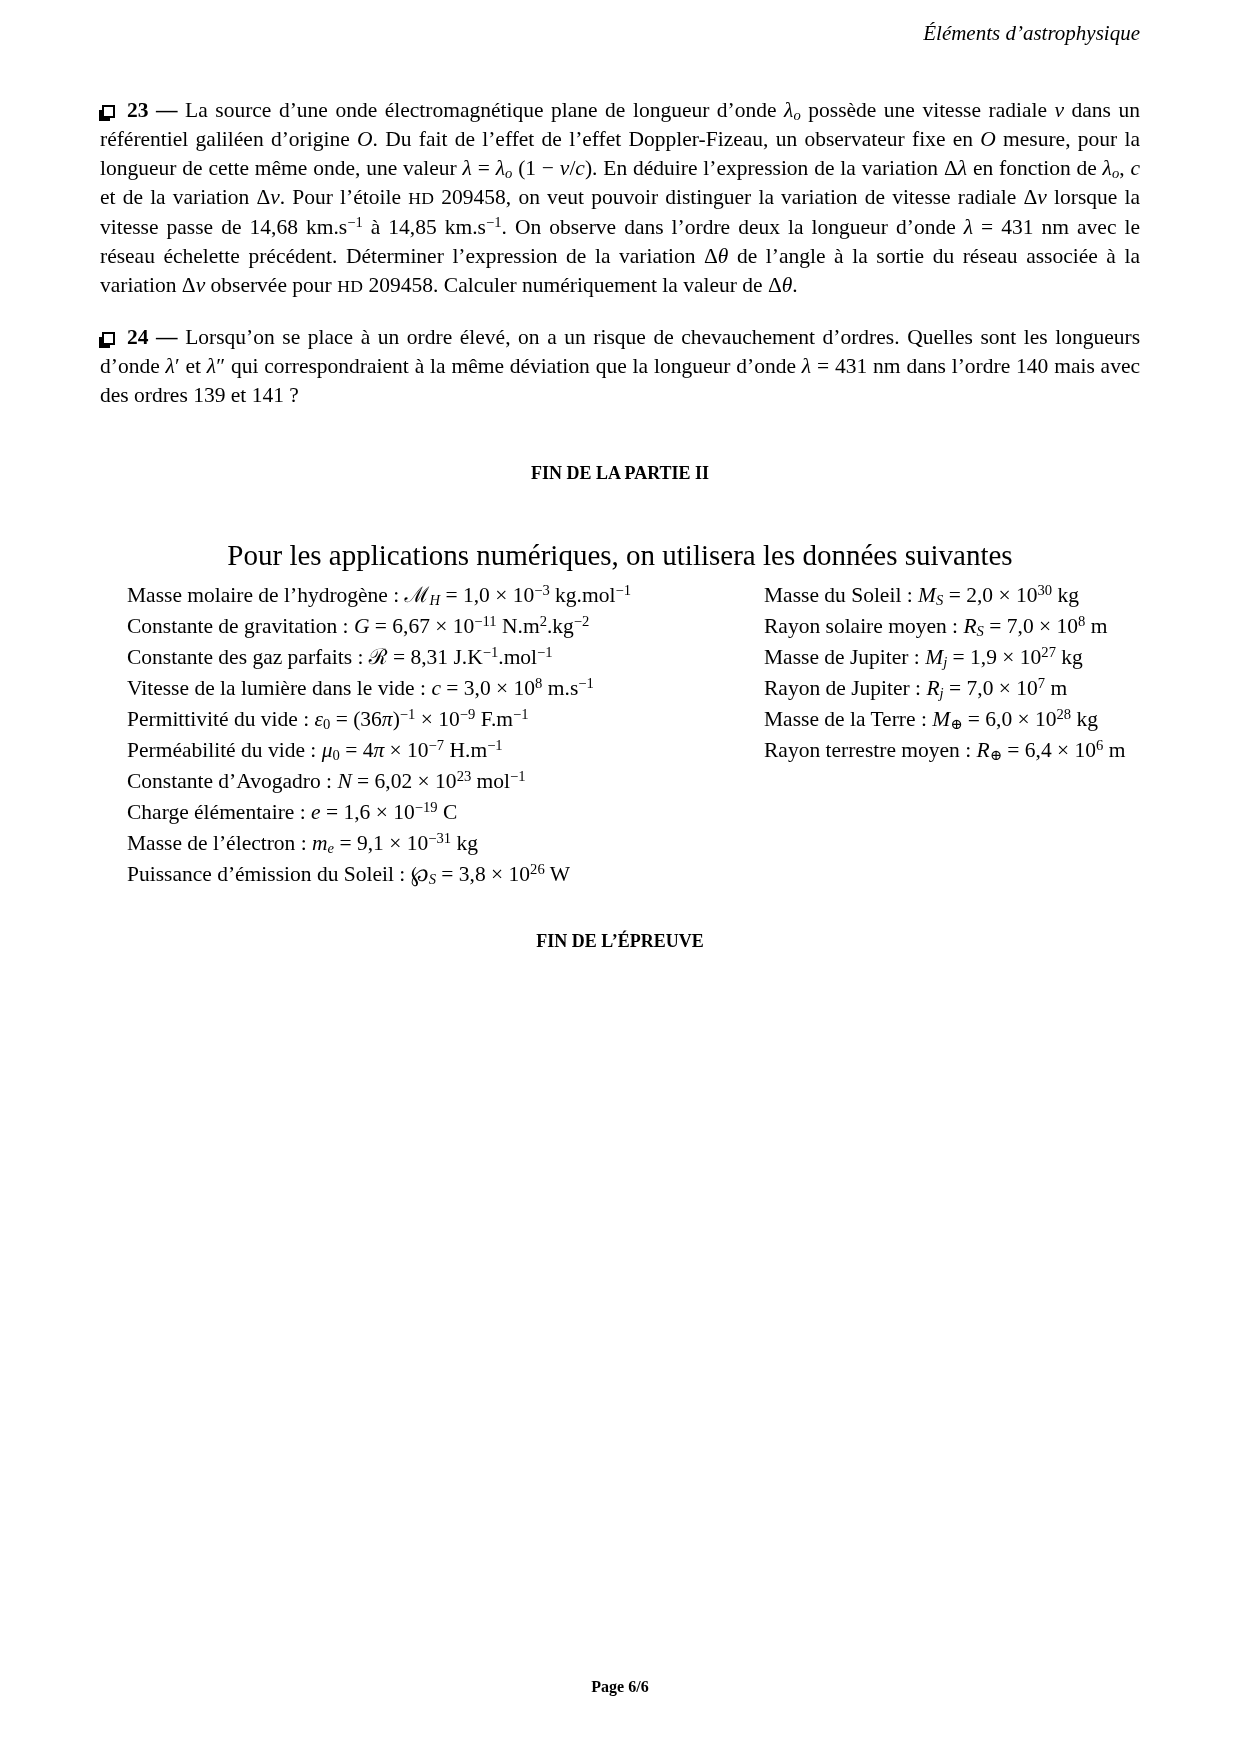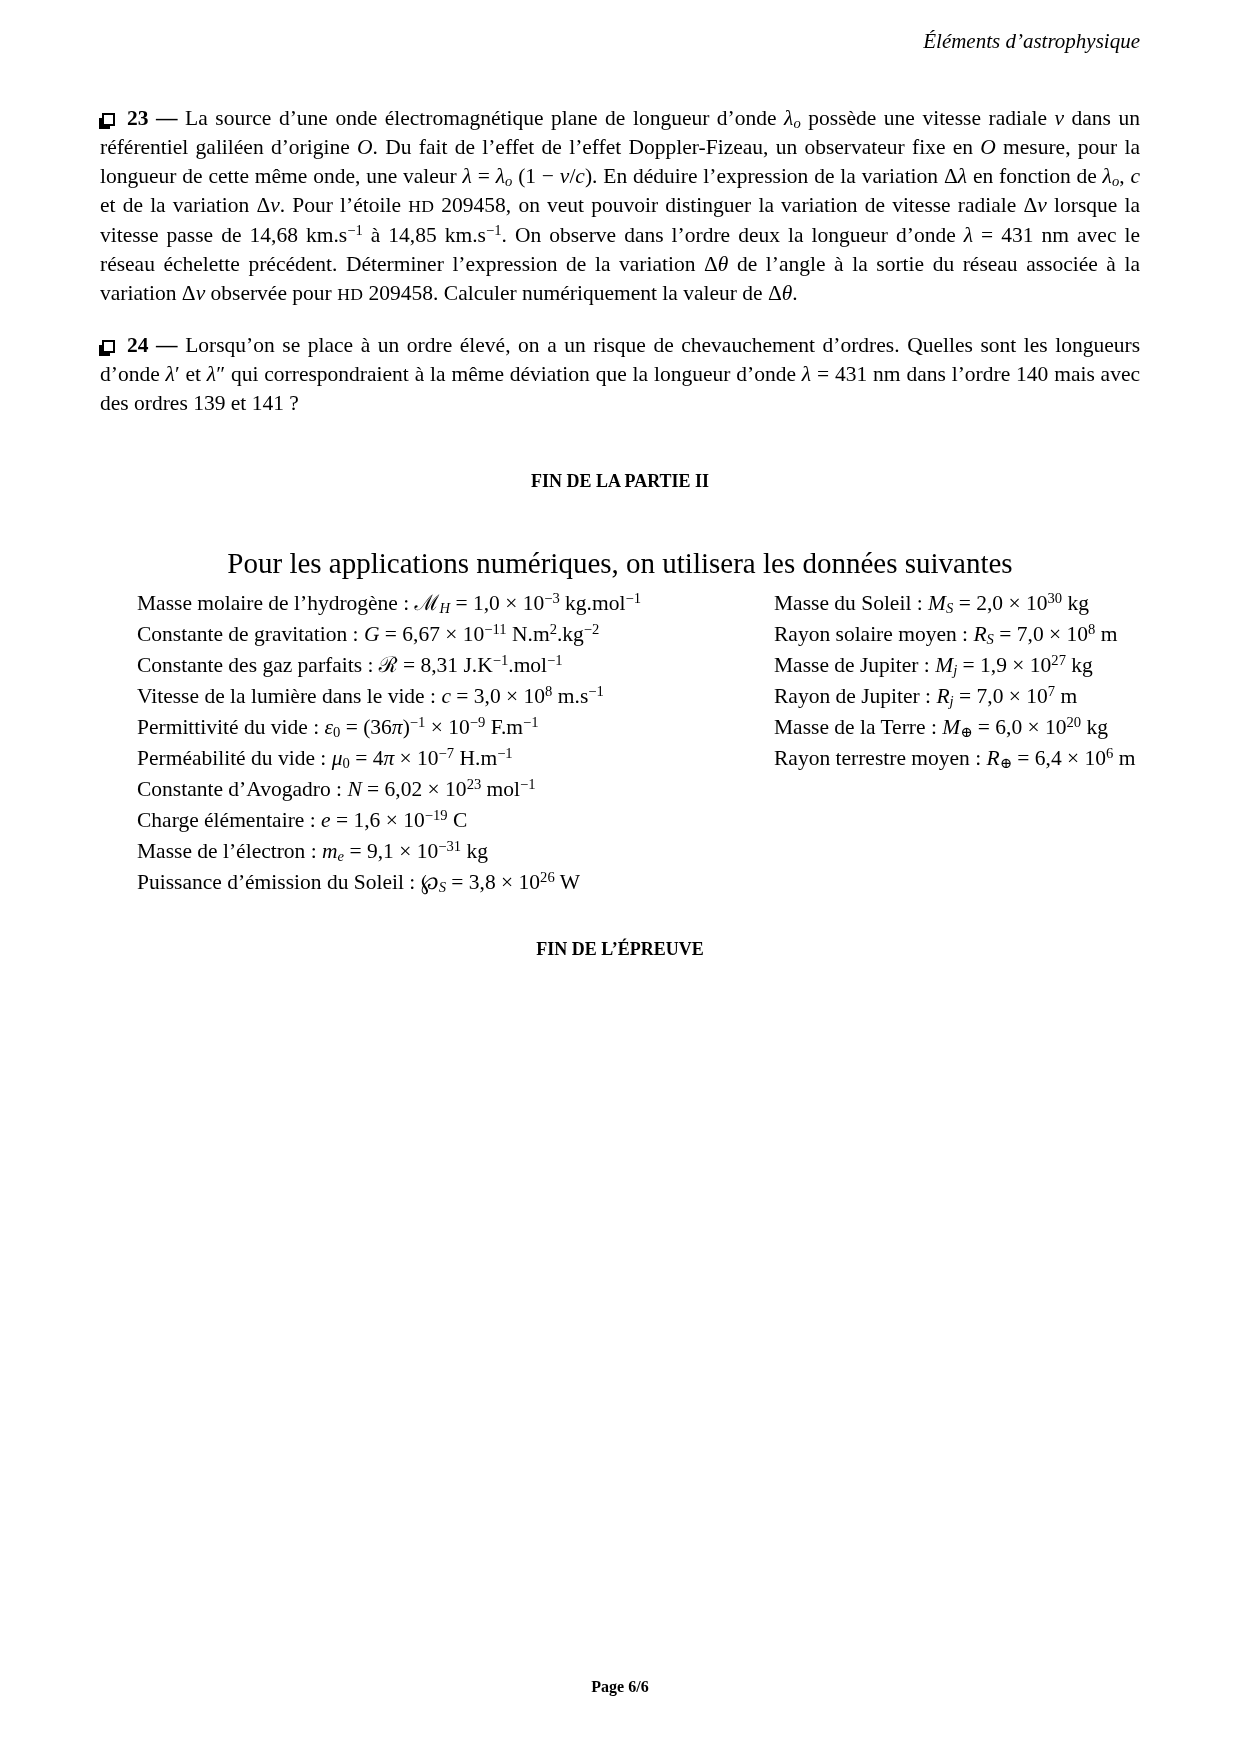--- a/index.html
+++ b/index.html
@@ -7,21 +7,21 @@
   body {
     width: 1240px; height: 1754px;
     font-family: "Liberation Serif", "DejaVu Serif", serif;
     color: #000;
     position: relative;
     overflow: hidden;
   }
   .page {
     position: relative;
     width: 1240px; height: 1754px;
-    padding: 28px 100px 0 100px;
+    padding: 20px 100px 0 100px;
     background: #fff;
   }
   .running-head {
     text-align: right;
     font-style: italic;
     font-size: 21px;
     line-height: 26px;
   }
   .question {
     font-size: 21.5px;
@@ -53,21 +53,21 @@
     margin-top: 56px;
     text-align: center;
     font-size: 29px;
     line-height: 26px;
   }
   .cols {
     display: flex;
     margin-top: 12px;
     font-size: 21.5px;
   }
-  .col-left { margin-left: 37px; width: 609px; flex: none; }
+  .col-left { margin-left: 27px; width: 609px; flex: none; }
   .col-right { margin-left: 28px; flex: 1; }
   .cols ul { list-style: none; }
   .cols li { line-height: 31px; white-space: nowrap; }
   sup, sub {
     font-size: 68%;
     line-height: 0;
     position: relative;
     vertical-align: baseline;
   }
   sup { top: -0.45em; }
@@ -108,21 +108,21 @@
       <li>Constante d’Avogadro : <i>N</i> = 6,02 × 10<sup>23</sup> mol<sup>−1</sup></li>
       <li>Charge élémentaire : <i>e</i> = 1,6 × 10<sup>−19</sup> C</li>
       <li>Masse de l’électron : <i>m<sub>e</sub></i> = 9,1 × 10<sup>−31</sup> kg</li>
       <li>Puissance d’émission du Soleil : ℘<sub><i>S</i></sub> = 3,8 × 10<sup>26</sup> W</li>
     </ul>
     <ul class="col-right">
       <li>Masse du Soleil : <i>M<sub>S</sub></i> = 2,0 × 10<sup>30</sup> kg</li>
       <li>Rayon solaire moyen : <i>R<sub>S</sub></i> = 7,0 × 10<sup>8</sup> m</li>
       <li>Masse de Jupiter : <i>M<sub>j</sub></i> = 1,9 × 10<sup>27</sup> kg</li>
       <li>Rayon de Jupiter : <i>R<sub>j</sub></i> = 7,0 × 10<sup>7</sup> m</li>
-      <li>Masse de la Terre : <i>M</i><sub>⊕</sub> = 6,0 × 10<sup>20</sup> kg</li>
+      <li>Masse de la Terre : <i>M</i><sub>⊕</sub> = 6,0 × 10<sup>28</sup> kg</li>
       <li>Rayon terrestre moyen : <i>R</i><sub>⊕</sub> = 6,4 × 10<sup>6</sup> m</li>
     </ul>
   </div>
 
   <div class="center-heading h-end-exam">FIN DE L’ÉPREUVE</div>
 
   <div class="footer">Page 6/6</div>
 
 </div>
 

